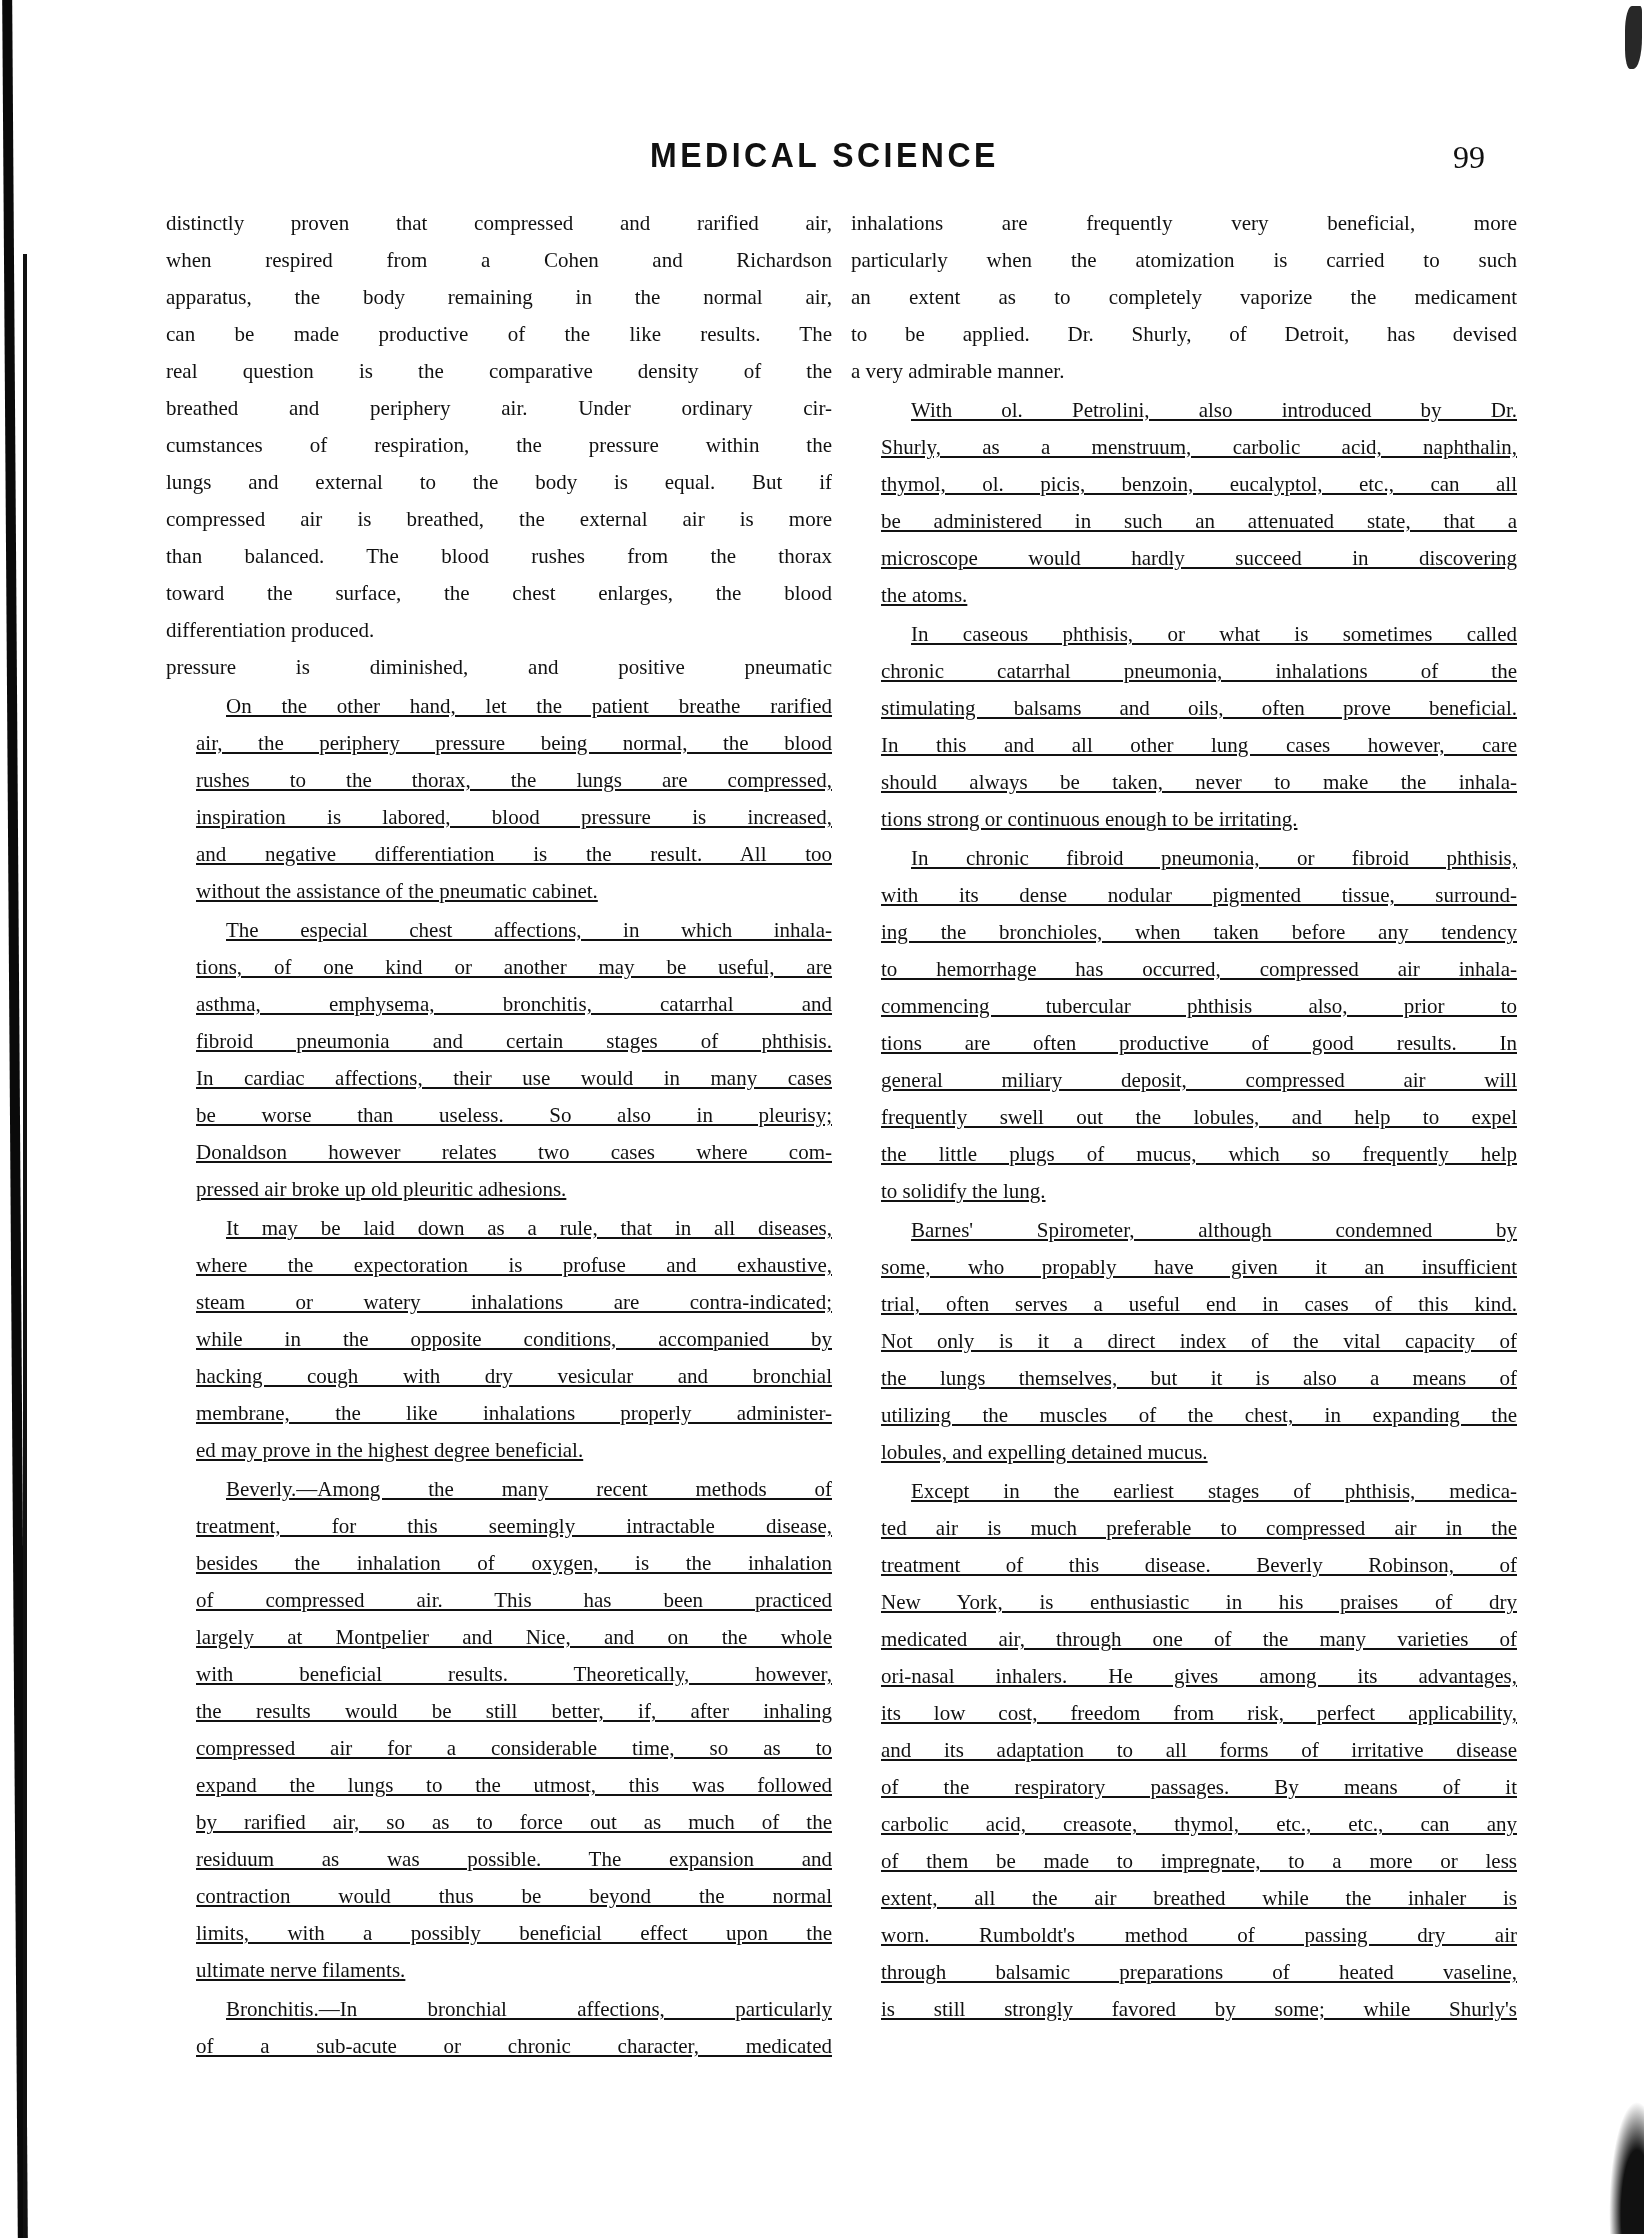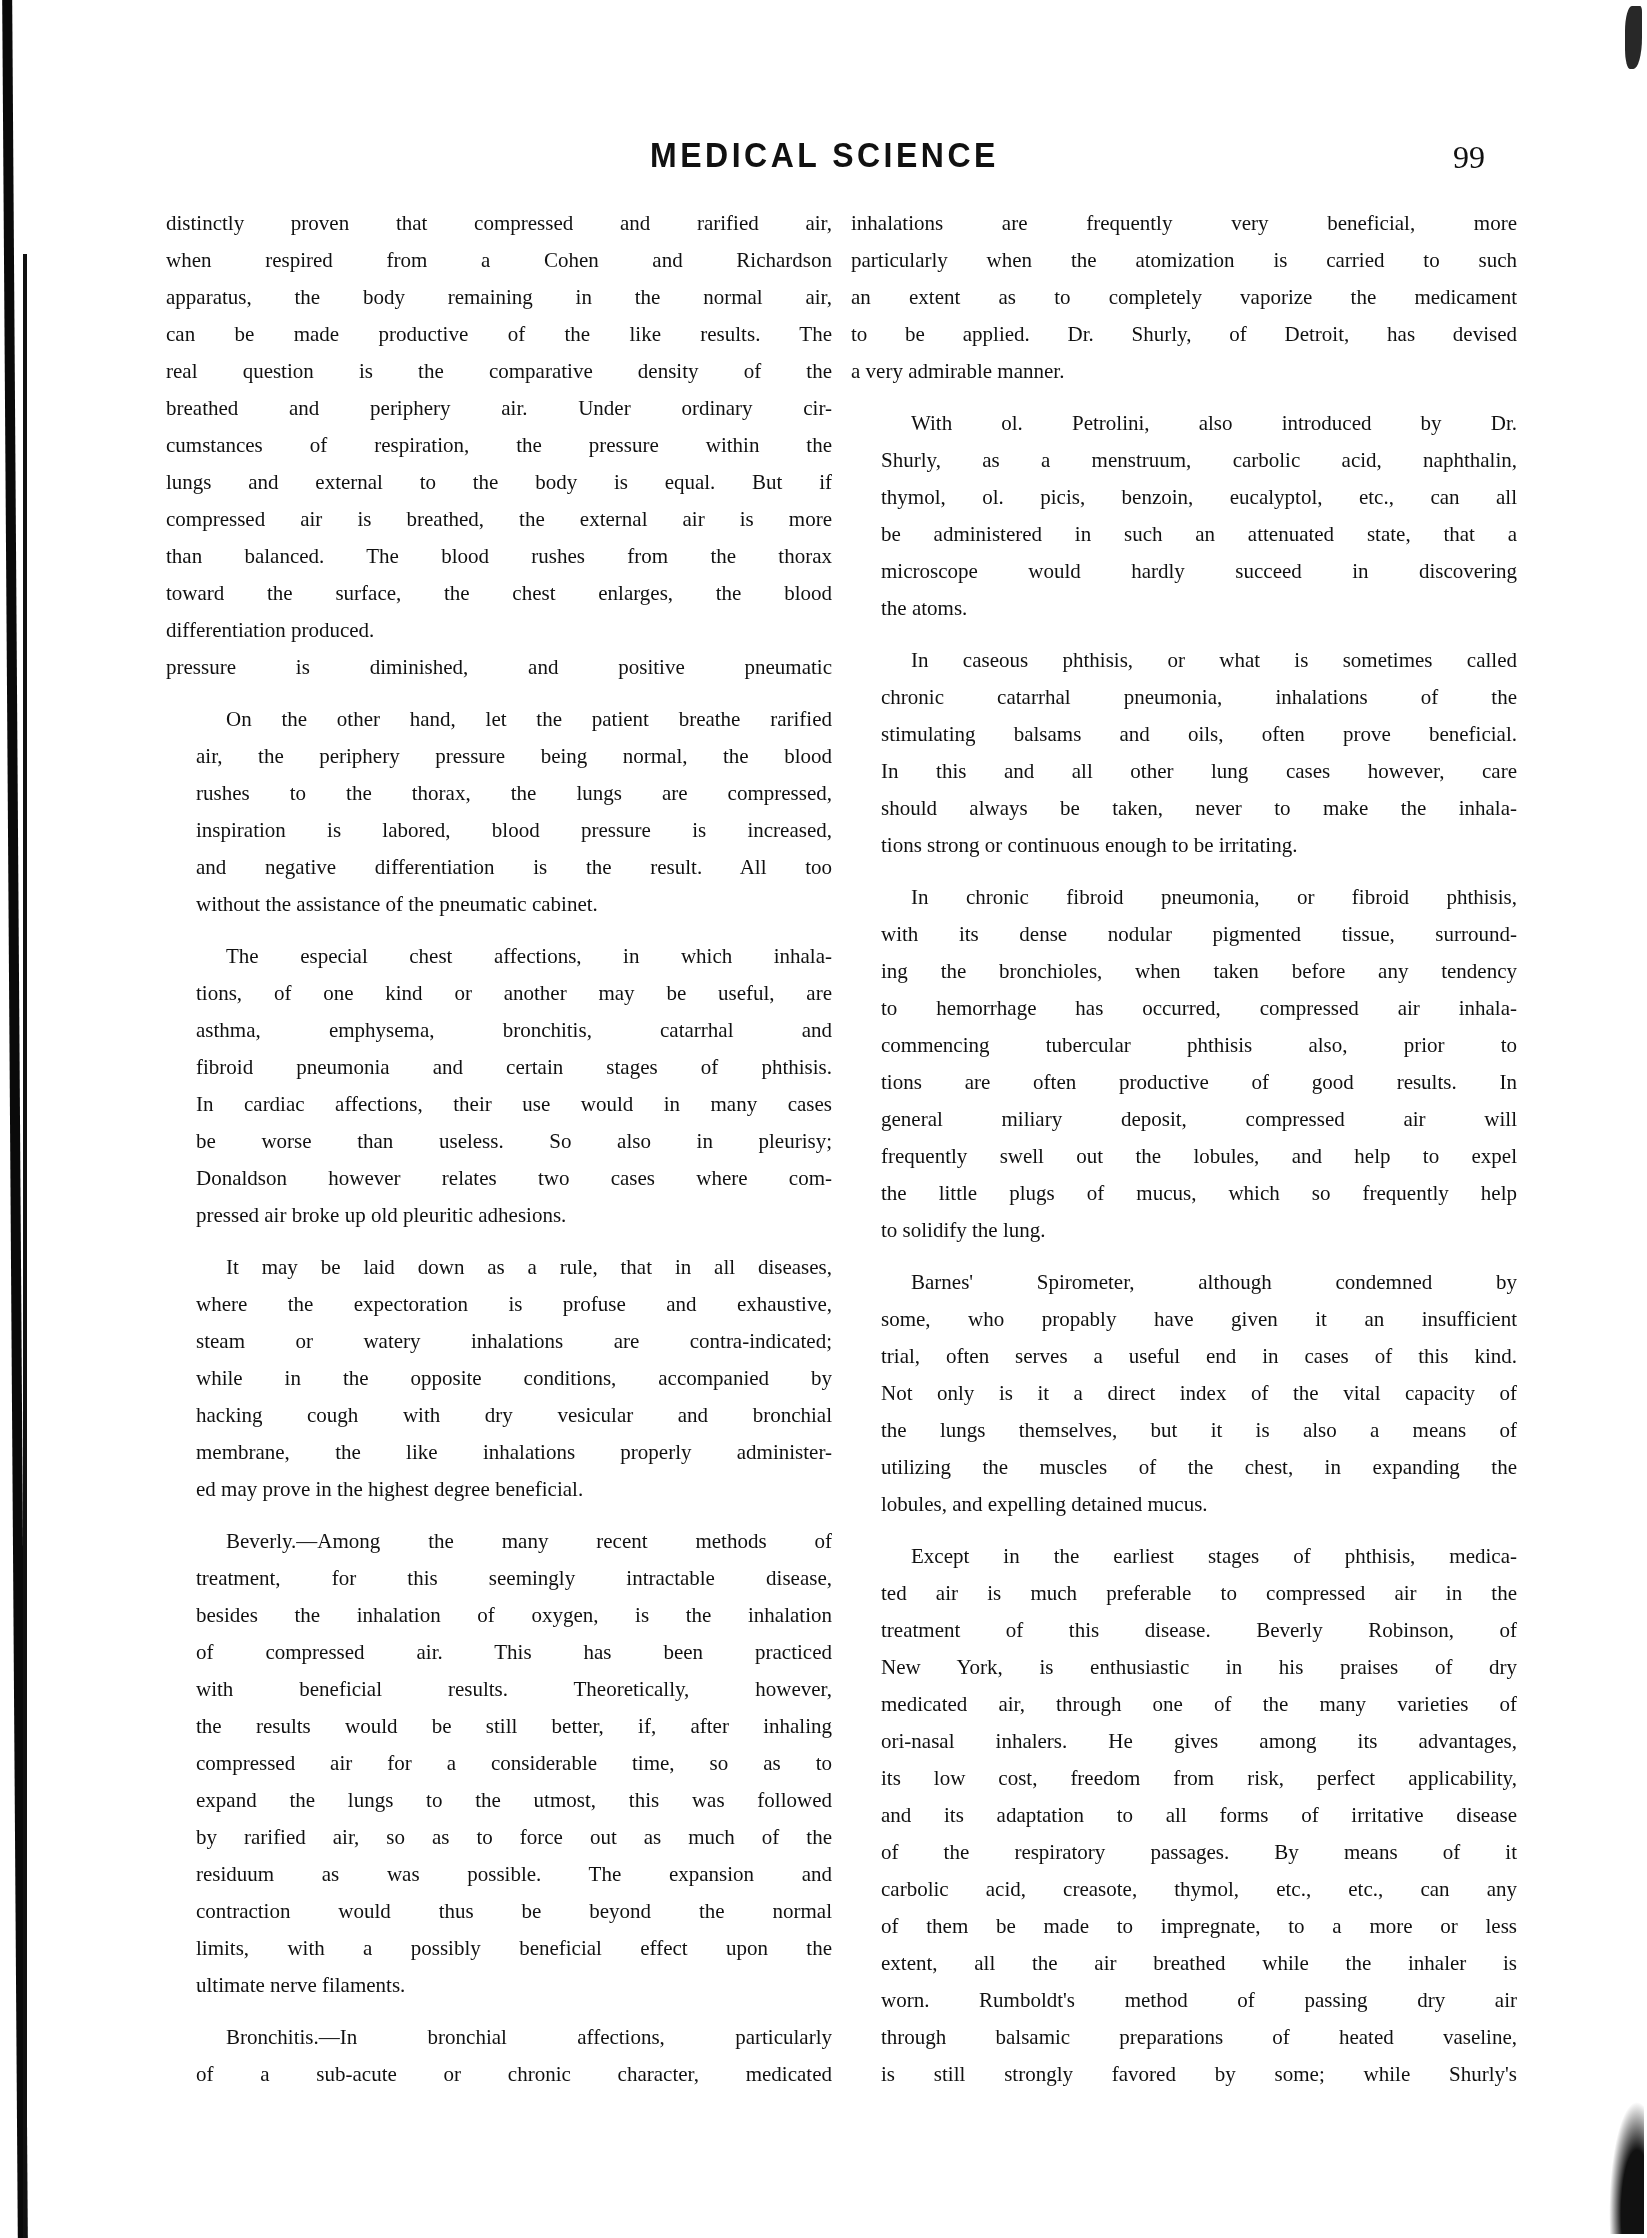--- a/index.html
+++ b/index.html
@@ -95,21 +95,22 @@
     hyphens: manual;
   }
   .col-left { left: 166px; }
   .col-right { left: 851px; }
   .para {
     margin: 0 0 0 0;
     text-indent: 0;
   }
   .para.indent {
     text-indent: 30px;
-    margin-top: 15px;
+    margin-top: 2px;
+    text-decoration: underline;
   }
   .line {
     display: block;
     text-align: justify;
     text-align-last: justify;
     white-space: nowrap;
     height: 37px;
     overflow: visible;
   }
   .line.last {
@@ -174,20 +175,21 @@
         <span class="line">while in the opposite conditions, accompanied by</span>
         <span class="line">hacking cough with dry vesicular and bronchial</span>
         <span class="line">membrane, the like inhalations properly administer-</span>
         <span class="line last">ed may prove in the highest degree beneficial.</span>
       </div>
       <div class="para indent">
         <span class="line first-indent">Beverly.—Among the many recent methods of</span>
         <span class="line">treatment, for this seemingly intractable disease,</span>
         <span class="line">besides the inhalation of oxygen, is the inhalation</span>
         <span class="line">of compressed air. This has been practiced</span>
+        <span class="line">largely at Montpelier and Nice, and on the whole</span>
         <span class="line">with beneficial results. Theoretically, however,</span>
         <span class="line">the results would be still better, if, after inhaling</span>
         <span class="line">compressed air for a considerable time, so as to</span>
         <span class="line">expand the lungs to the utmost, this was followed</span>
         <span class="line">by rarified air, so as to force out as much of the</span>
         <span class="line">residuum as was possible. The expansion and</span>
         <span class="line">contraction would thus be beyond the normal</span>
         <span class="line">limits, with a possibly beneficial effect upon the</span>
         <span class="line last">ultimate nerve filaments.</span>
       </div>

